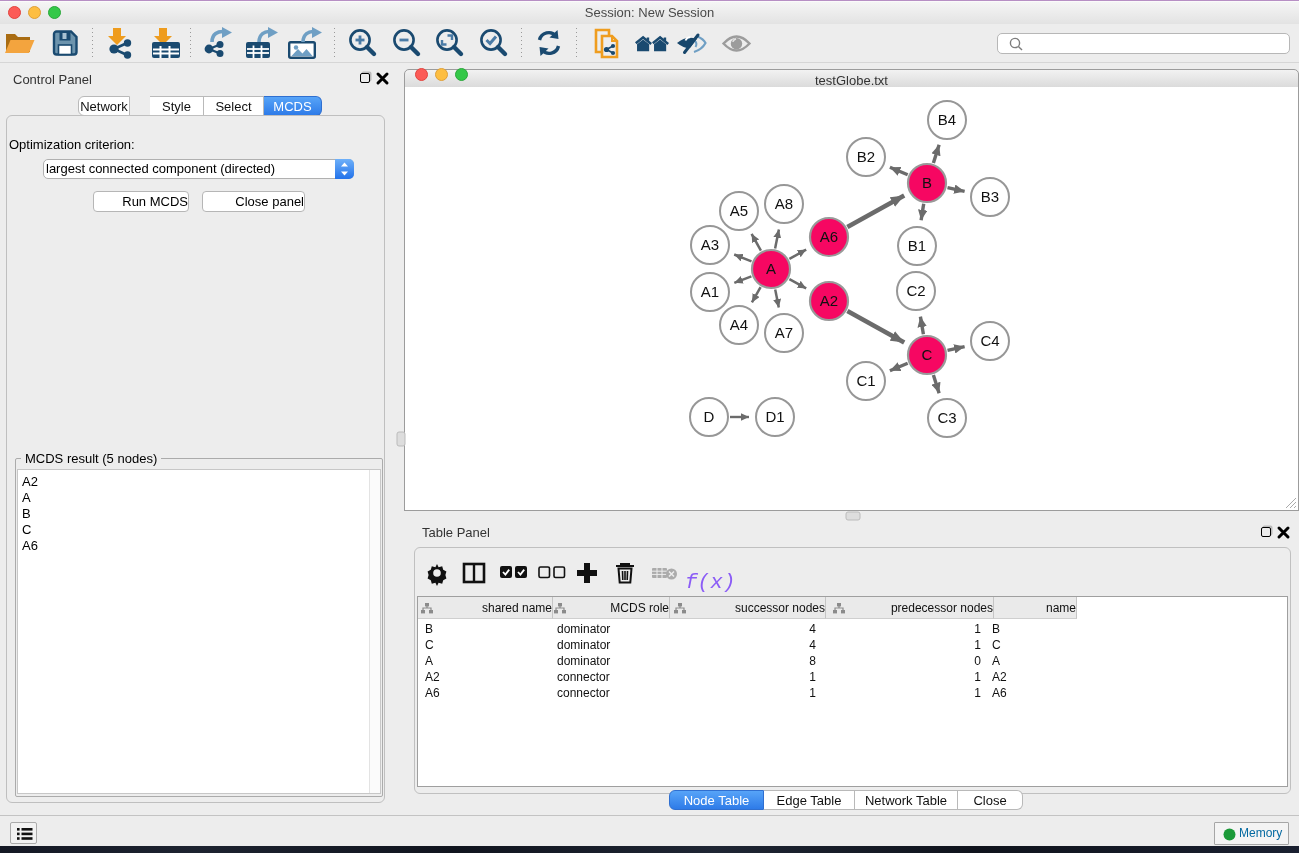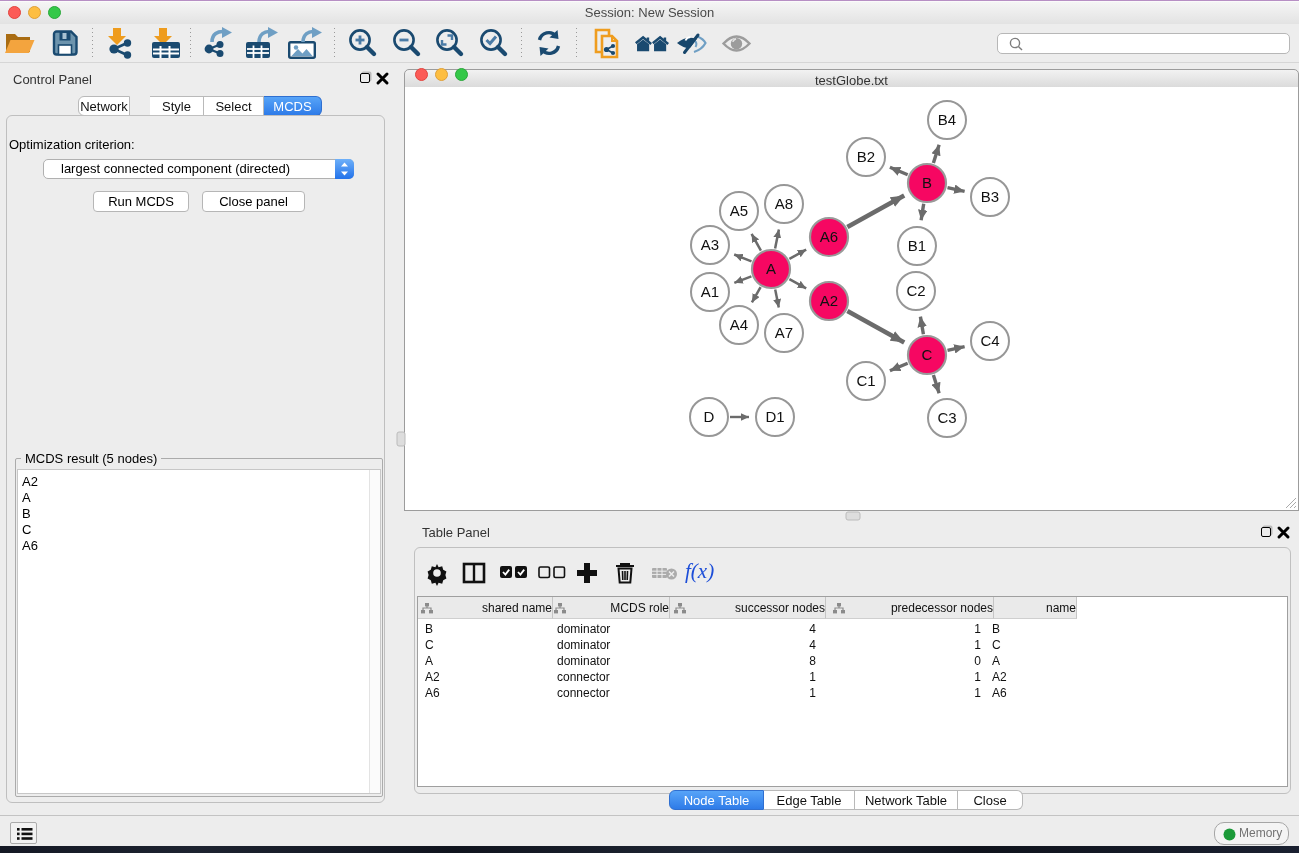--- a/index.html
+++ b/index.html
@@ -18,41 +18,41 @@
 .ptitle{font-size:13px;color:#333}
 .flico{width:10px;height:10px;border:1.5px solid #000;border-radius:2px;box-shadow:1.5px -1.5px 0 #bbb}
 .tabs{font-size:13px;color:#111}
 .tab{position:absolute;top:0;height:20px;background:#fff;border:1px solid #b9b9b9;border-left:none;text-align:center;line-height:19px}
 .tab.first{border-left:1px solid #b9b9b9;border-radius:6px 0 0 6px}
 .tab.last{border-radius:0 6px 6px 0}
 .tab.sel{background:linear-gradient(#57a4f8,#2e7be8);color:#fff;border-color:#2f6fd0}
 .tab.sel.last,.tab.last{border-radius:0 6px 6px 0}
 .tab.sel.first,.tab.first{border-radius:6px 0 0 6px}
 #cpbox{left:6px;top:52px;width:379px;height:688px;background:#ededed;border:1px solid #bfbfbf;border-radius:6px}
-#combo{left:43px;top:96px;width:311px;height:20px;background:#fff;border:1px solid #b0b0b0;border-radius:5px;font-size:13px;color:#000;line-height:18px;padding-left:17px}
+#combo{left:43px;top:96px;width:311px;height:20px;background:#fff;border:1px solid #b0b0b0;border-radius:5px;font-size:13px;color:#000;line-height:18px;padding-left:2px}
 #combocap{left:335px;top:96px;width:19px;height:20px;border-radius:0 5px 5px 0;background:linear-gradient(#6eb0f9,#2272ea)}
-.btn{position:absolute;height:21px;background:#fff;border:1px solid #b6b6b6;border-radius:4px;font-size:13px;color:#000;text-align:center;line-height:19px}
+.btn{position:absolute;height:21px;background:#fff;border:1px solid #b6b6b6;border-radius:4px;font-size:13px;color:#000;text-align:right;line-height:19px}
 #fset{left:15px;top:395px;width:368px;height:339px;border:1px solid #ababab;border-radius:2px}
 #fleg{left:21px;top:388px;background:#ededed;padding:0 4px;font-size:13px;color:#000}
 #flist{left:17px;top:406px;padding-top:4px;width:364px;height:325px;background:#fff;border:1px solid #c7c7c7;font-size:13px;color:#000}
 #flist div{padding-left:4px;height:16px;line-height:16px}
 #fsb{left:369px;top:407px;width:11px;height:323px;background:#fbfbfb;border-left:1px solid #e3e3e3}
 #netwin{left:404px;top:63px;width:895px;height:448px}
 #nettb{left:0;top:6px;width:895px;height:24px;background:linear-gradient(#f2f2f2,#d4d4d4);border:1px solid #9c9c9c;border-radius:5px 5px 0 0}
 #nettb .t{width:100%;text-align:center;font-size:13px;color:#333;line-height:22px}
 #netcv{left:0;top:24px;width:895px;height:424px;background:#fff;border:1px solid #9c9c9c;border-top:none}
 #tpanel{left:404px;top:521px;width:895px;height:294px}
 #tbox{left:10px;top:26px;width:877px;height:247px;background:#ededed;border:1px solid #c0c0c0;border-radius:6px}
 #ttable{left:13px;top:75px;width:871px;height:191px;background:#fff;border:1px solid #9f9f9f}
 .th{position:absolute;top:0;height:22px;background:#eaeaea;border-bottom:1px solid #cfcfcf;border-right:1px solid #c5c5c5;font-size:12px;color:#111;text-align:right;line-height:22px}
 .td{position:absolute;height:16px;font-size:12px;color:#111;line-height:16px}
 #btabs{position:absolute;left:0;top:269px;width:895px;font-size:13px}
 #statusbar{left:0;top:815px;width:1299px;height:31px;background:#ededed;border-top:1px solid #c3c3c3}
 #wallbot{left:0;top:846px;width:1299px;height:7px;background:linear-gradient(90deg,#141824,#1d2330 15%,#10141e 35%,#1f2634 55%,#0f131c 75%,#1a2030)}
-#memybtn{left:1214px;top:822px;width:75px;height:23px;background:#f4f4f4;border:1px solid #a6a6a6;border-radius:10px;font-size:12px;color:#737373;line-height:21px}
+#memybtn{left:1214px;top:822px;width:75px;height:23px;background:#f4f4f4;border:1px solid #a6a6a6;border-radius:1px;font-size:12px;color:#0369a1;line-height:21px}
 #listbtn{left:10px;top:822px;width:27px;height:22px;background:#f2f2f2;border:1px solid #ababab;border-radius:2px}
 svg{position:absolute;overflow:visible}
 </style></head>
 <body>
 <div class="abs" id="purpletop"></div>
 <div class="abs" id="titlebar">
     <div class="t">Session: New Session</div>
   </div>
 <div class="abs tl r" style="left:8px"></div>
 <div class="abs tl y" style="left:28px"></div>
@@ -378,21 +378,21 @@
       <rect x="0" y="1" width="15" height="10" rx="1" fill="#ababab"></rect>
       <g stroke="#ededed" stroke-width="1">
         <line x1="0" y1="4.2" x2="15" y2="4.2"></line>
         <line x1="0" y1="7.4" x2="15" y2="7.4"></line>
         <line x1="5" y1="1" x2="5" y2="11"></line>
         <line x1="10" y1="1" x2="10" y2="11"></line>
       </g>
       <circle cx="19.5" cy="7" r="5.5" fill="#ababab"></circle>
       <path d="M17 4.5 l5 5 M22 4.5 l-5 5" stroke="#ededed" stroke-width="1.5"></path>
     </svg>
- <div class="abs" style="left:281px;top:38px;font-family:Liberation Serif, serif;font-style:italic;font-size:21px;color:#1d4ed8">f(x)</div>
+ <div class="abs" style="left:281px;top:50px;font-family:Liberation Mono, monospace;font-style:italic;font-size:21px;color:#8b5cf6">f(x)</div>
  <div class="abs" id="ttable"></div>
  <div class="abs th" style="left:14px;top:76px;width:135px">shared name</div>
  <div class="abs th" style="left:149px;top:76px;width:117px">MCDS role</div>
  <div class="abs th" style="left:266px;top:76px;width:156px">successor nodes</div>
  <div class="abs th" style="left:422px;top:76px;width:168px">predecessor nodes</div>
  <div class="abs th" style="left:590px;top:76px;width:83px">name</div>
 <svg class="abs" style="left:17px;top:82px" width="12" height="11">
       <g fill="#8b8b8b">
         <rect x="4" y="0" width="4" height="3.4"></rect>
         <rect x="0" y="7" width="4" height="3.4"></rect>

